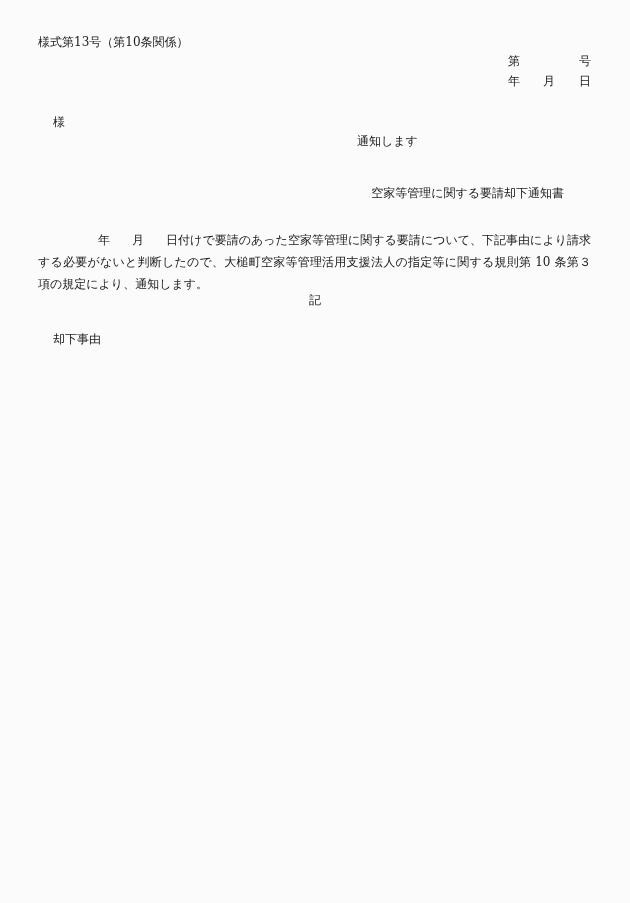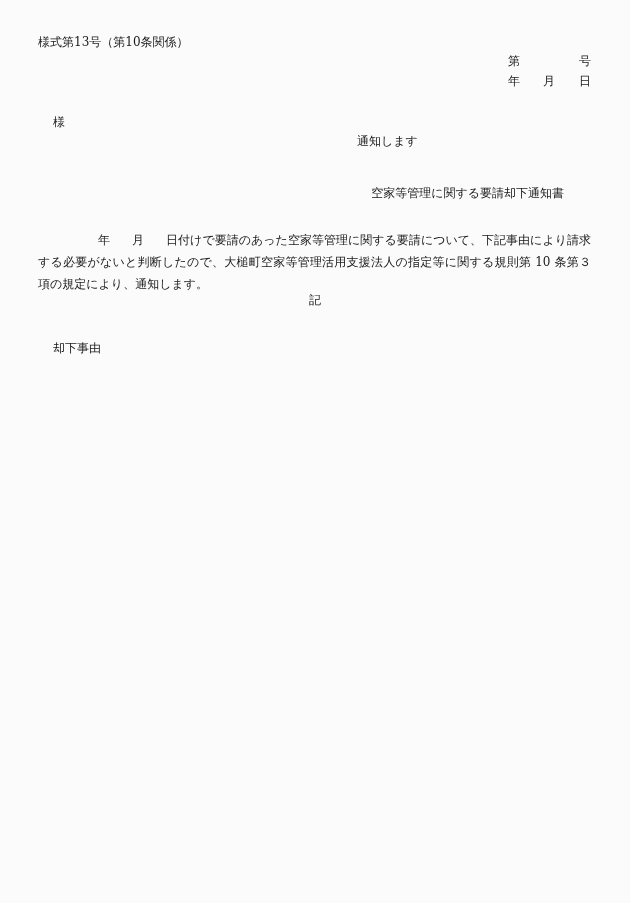--- a/index.html
+++ b/index.html
@@ -36,21 +36,21 @@
       width: 553px;
       top: 213px;
       line-height: 22px;
       text-align: justify;
       word-break: break-all;
       margin-top: 16px;
     }
     .gap-lead { display: inline-block; width: 60px; }
     .gap-mid { display: inline-block; width: 22px; }
     #ki { left: 0; width: 630px; top: 293px; text-align: center; }
-    #rejection-reason-label { left: 53px; top: 332px; margin-top: 9px; }
+    #rejection-reason-label { left: 53px; top: 332px; }
   </style>
 </head>
 <body>
 
 <div class="abs" id="form-number">様式第13号（第10条関係）</div>
 
 <div class="abs" id="doc-number-prefix">第</div>
 <div class="abs" id="doc-number-suffix">号</div>
 
 <div class="abs" id="date-year">年</div>

